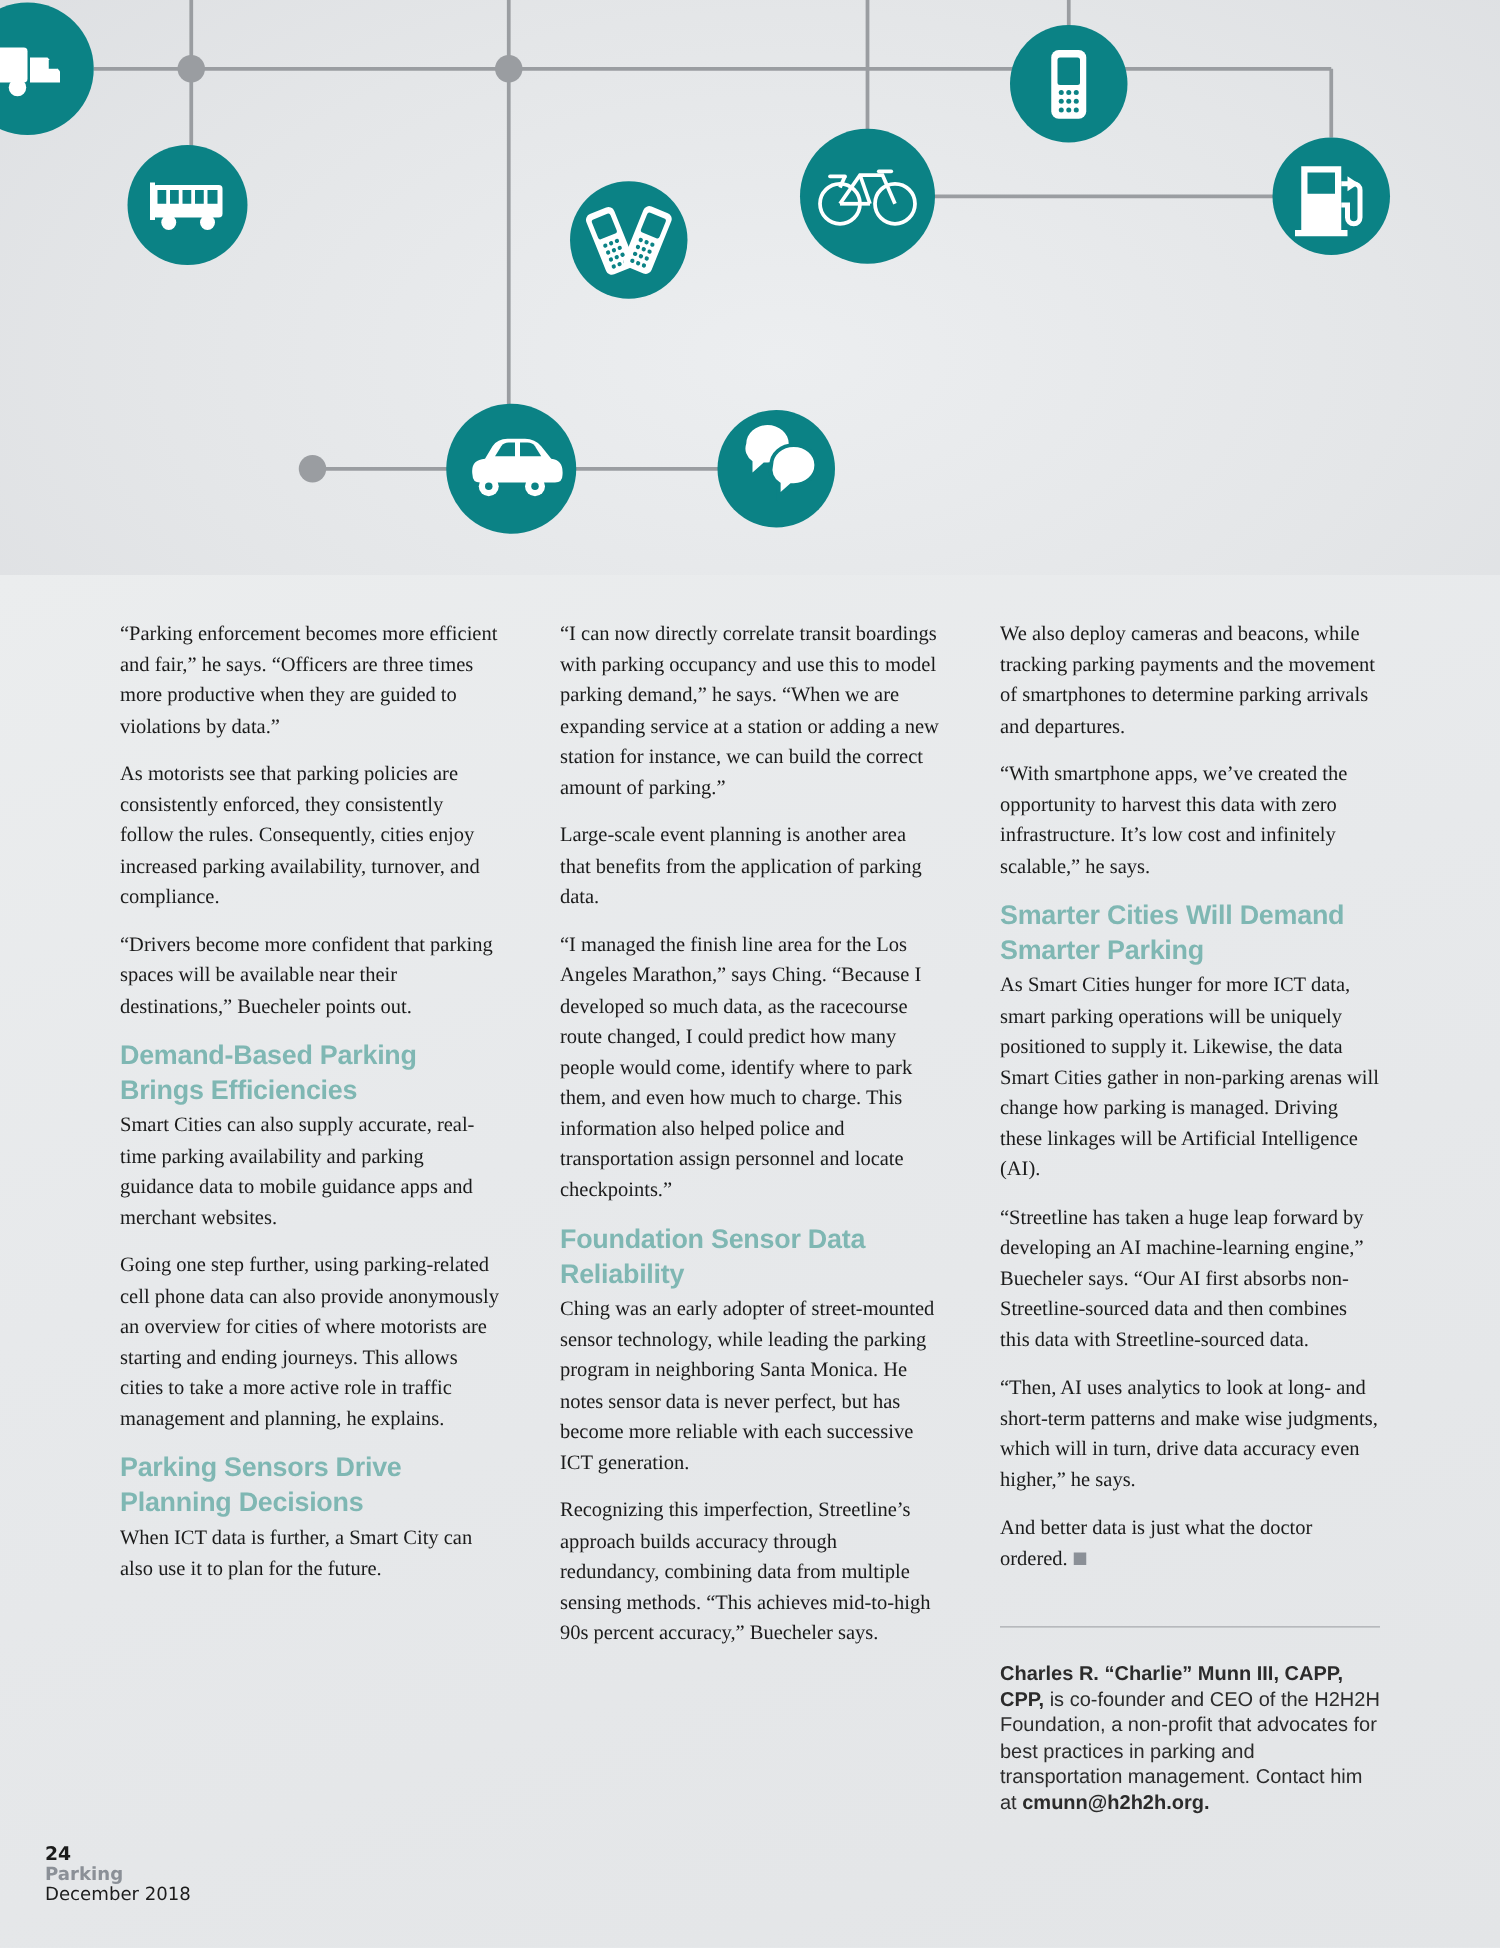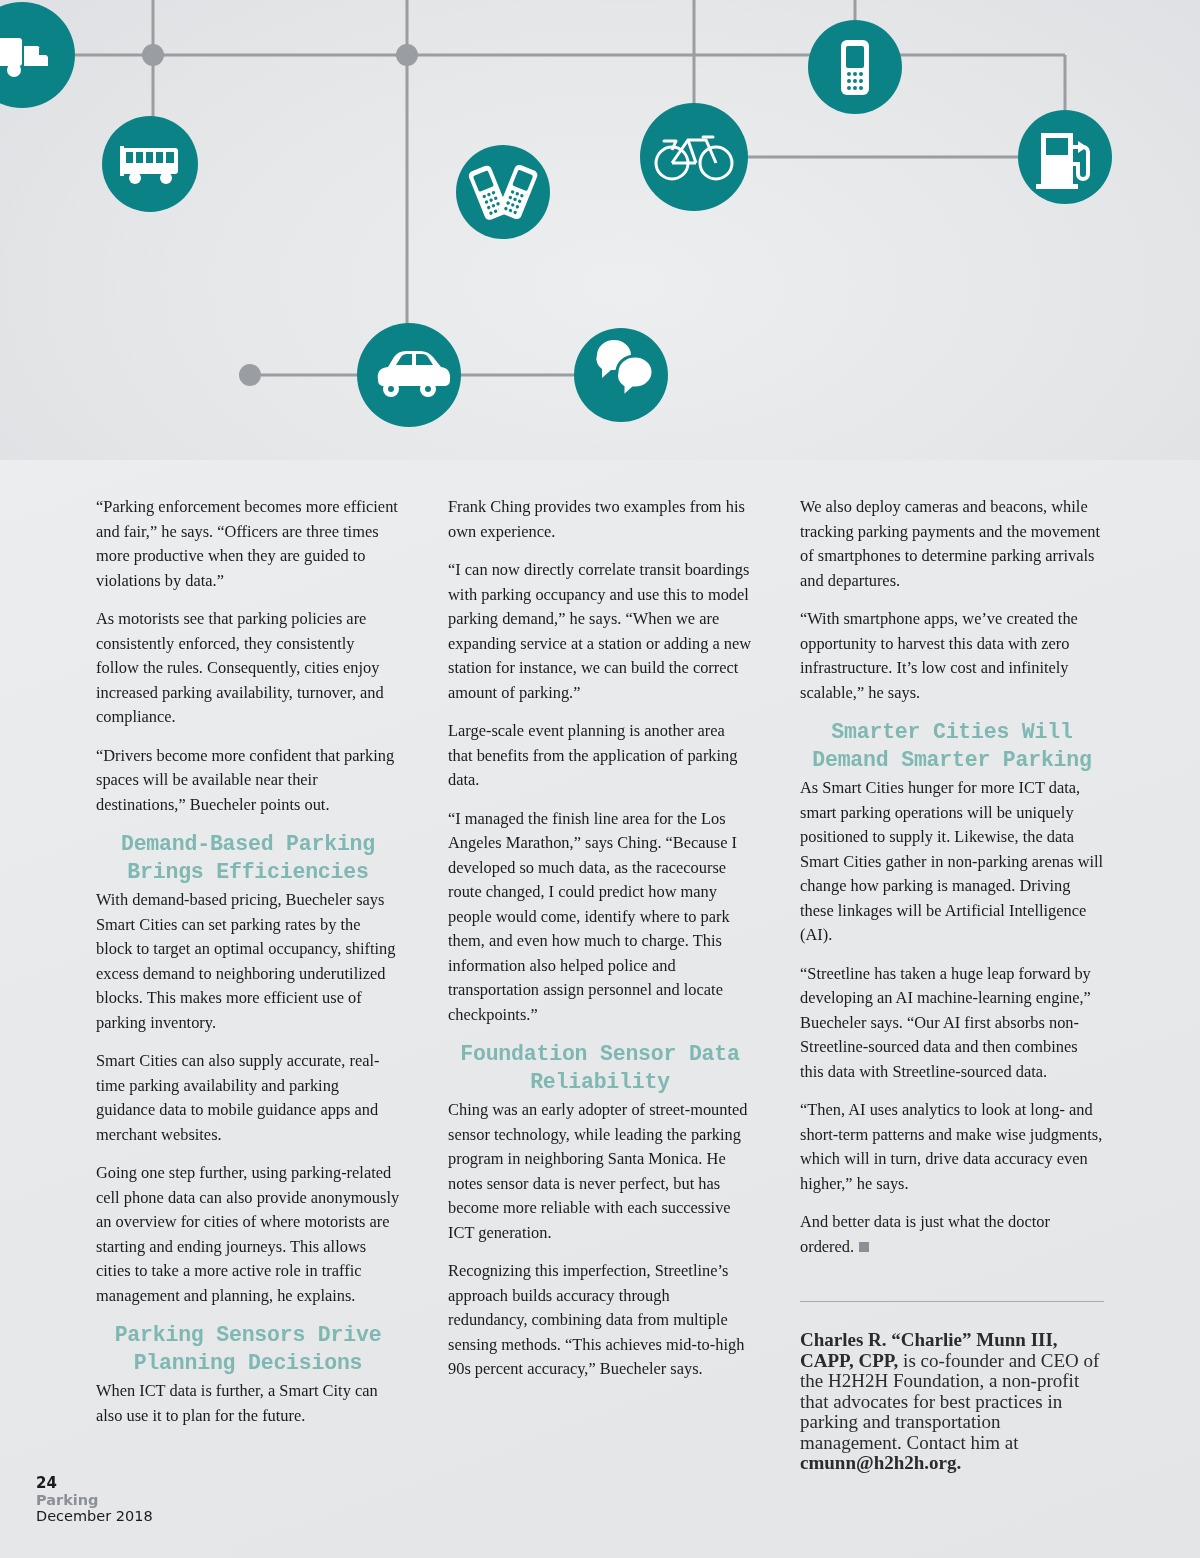--- a/index.html
+++ b/index.html
@@ -39,47 +39,46 @@
     font-size:16.4px;
     line-height:24.5px;
     color:#1b1b1b;
     margin-bottom:14px;
     text-align:left;
     hyphens:none;
   }
   p.body-par:last-child { margin-bottom:0; }
 
   h2.sec-head {
-    font-family:Liberation Mono, monospace;
+    font-family:Liberation Sans, sans-serif;
     font-size:21.5px;
     line-height:27.5px;
     font-weight:bold;
     color:#7fb7b3;
     letter-spacing:-0.2px;
     margin-top:14px;
     margin-bottom:2px;
-    text-align:center;
   }
 
   .endmark {
     display:inline-block;
     width:10px; height:10px;
     background:#8b9097;
     vertical-align:0px;
     margin-left:5px;
   }
 
   
   .bio-wrap { margin-top:42px; }
   .bio-rule {
     width:100%; height:1px; background:#a8abae; margin-bottom:28px;
   }
   .bio {
-    font-family:Liberation Serif, serif;
-    font-size:19px;
+    font-family:Liberation Sans, sans-serif;
+    font-size:16px;
     line-height:20.5px;
     color:#2b2b2b;
   }
   .bio b { font-weight:bold; }
 
   
   .footer {
     position:absolute; left:36px; bottom:34px;
     display:flex; align-items:baseline; gap:0;
     font-family:"DejaVu Sans", sans-serif;
@@ -257,29 +256,27 @@
 </div>
 
 <div class="page-body">
   <div class="columns">
 
     <div class="col">
       <p class="body-par">“Parking enforcement becomes more efficient and fair,” he says. “Officers are three times more productive when they are guided to violations by data.”</p>
       <p class="body-par">As motorists see that parking policies are consistently enforced, they consistently follow the rules. Consequently, cities enjoy increased parking availability, turnover, and compliance.</p>
       <p class="body-par">“Drivers become more confident that parking spaces will be available near their destinations,” Buecheler points out.</p>
       <h2 class="sec-head">Demand-Based Parking Brings Efficiencies</h2>
-      <p class="body-par">With demand-based pricing, Buecheler says Smart Cities can set parking rates by the block to target an optimal occupancy, shifting excess demand to neighboring underutilized blocks. This makes more efficient use of parking inventory.</p>
       <p class="body-par">Smart Cities can also supply accurate, real-time parking availability and parking guidance data to mobile guidance apps and merchant websites.</p>
       <p class="body-par">Going one step further, using parking-related cell phone data can also provide anonymously an overview for cities of where motorists are starting and ending journeys. This allows cities to take a more active role in traffic management and planning, he explains.</p>
       <h2 class="sec-head">Parking Sensors Drive Planning Decisions</h2>
       <p class="body-par">When ICT data is further, a Smart City can also use it to plan for the future.</p>
     </div>
 
     <div class="col">
-      <p class="body-par">Frank Ching provides two examples from his own experience.</p>
       <p class="body-par">“I can now directly correlate transit boardings with parking occupancy and use this to model parking demand,” he says. “When we are expanding service at a station or adding a new station for instance, we can build the correct amount of parking.”</p>
       <p class="body-par">Large-scale event planning is another area that benefits from the application of parking data.</p>
       <p class="body-par">“I managed the finish line area for the Los Angeles Marathon,” says Ching. “Because I developed so much data, as the racecourse route changed, I could predict how many people would come, identify where to park them, and even how much to charge. This information also helped police and transportation assign personnel and locate checkpoints.”</p>
       <h2 class="sec-head">Foundation Sensor Data Reliability</h2>
       <p class="body-par">Ching was an early adopter of street-mounted sensor technology, while leading the parking program in neighboring Santa Monica. He notes sensor data is never perfect, but has become more reliable with each successive ICT generation.</p>
       <p class="body-par">Recognizing this imperfection, Streetline’s approach builds accuracy through redundancy, combining data from multiple sensing methods. “This achieves mid-to-high 90s percent accuracy,” Buecheler says.</p>
     </div>
 
     <div class="col">
       <p class="body-par">We also deploy cameras and beacons, while tracking parking payments and the movement of smartphones to determine parking arrivals and departures.</p>

